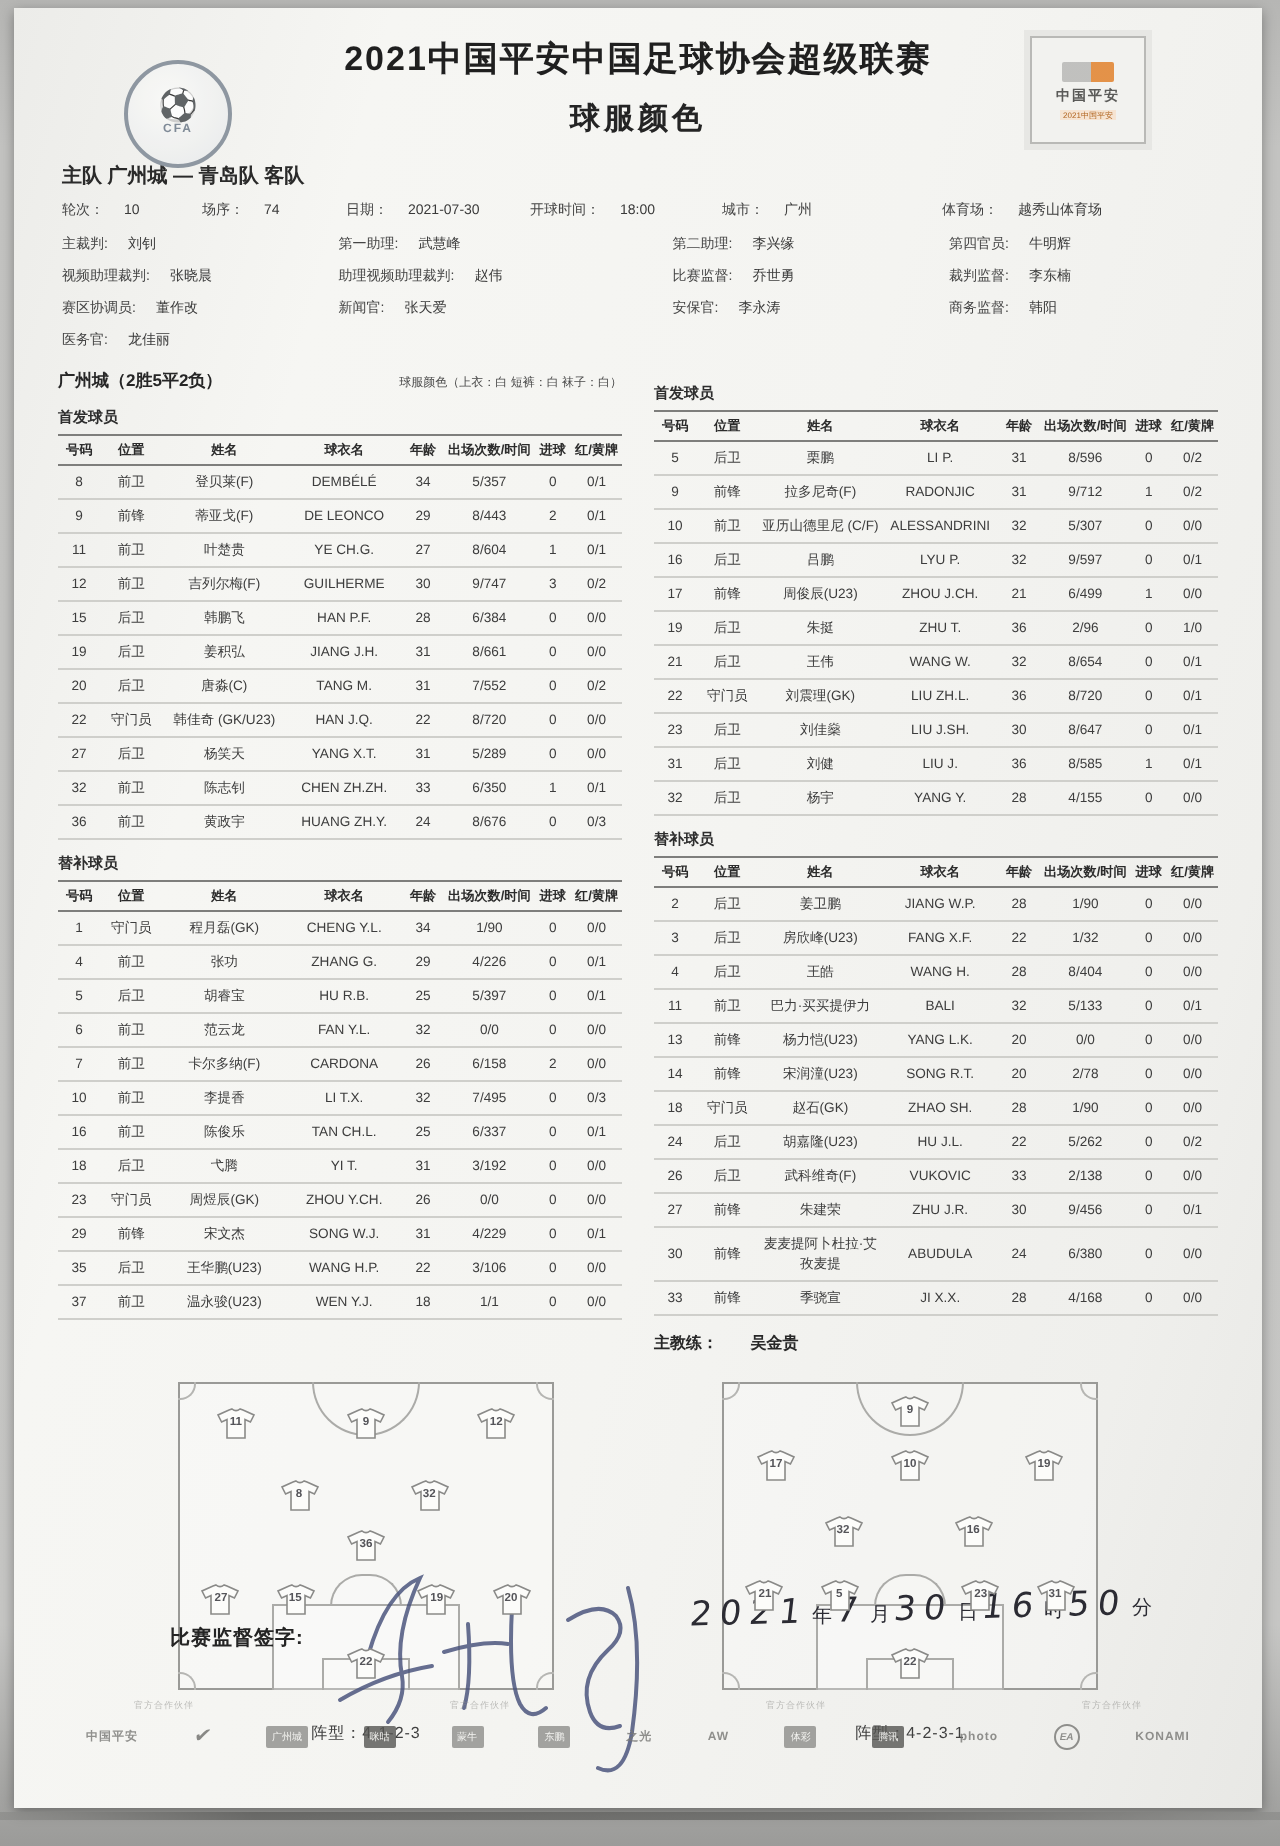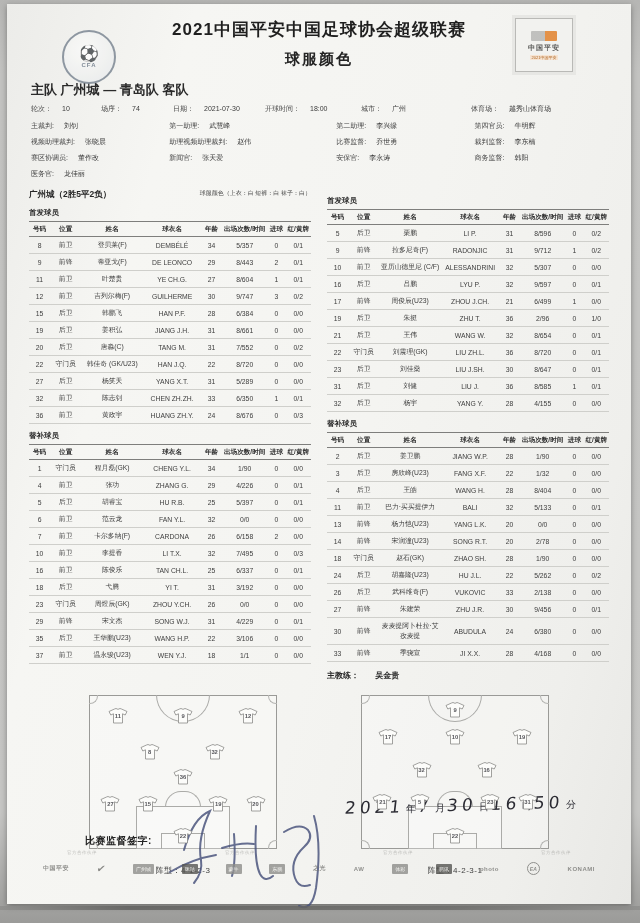--- a/index.html
+++ b/index.html
@@ -25,36 +25,36 @@
   .cfa-badge .ball{font-size:16px;line-height:16px;}
   .cfa-badge .cfa-text{font-size:6px;font-weight:bold;letter-spacing:1px;}
   .pa-badge{position:absolute;right:58px;top:14px;width:56px;height:52px;border:1px solid #b9b9b6;
     background:#f2f2ef;display:flex;flex-direction:column;align-items:center;justify-content:center;gap:2px;box-shadow:0 0 0 3px #e7e7e4;}
   .pa-mark{width:26px;height:10px;background:linear-gradient(90deg,#b4b4b2 55%,#e07a1f 55%);border-radius:1px;opacity:.8;}
   .pa-text{font-size:7px;font-weight:bold;color:#5a5a58;letter-spacing:1px;}
   .pa-sub{font-size:4px;color:#b0641f;background:#f6e4d2;padding:0 2px;}
 
   
   .match-block{margin:12px 24px 0 24px;font-size:7px;}
-  .teams-line{font-size:13px;font-weight:bold;color:#2a2a2a;}
+  .teams-line{font-size:10px;font-weight:bold;color:#2a2a2a;}
   .meta-row{display:flex;margin-top:5px;gap:0;}
   .meta-row .pair:nth-child(1){width:70px;}
   .meta-row .pair:nth-child(2){width:72px;}
   .meta-row .pair:nth-child(3){width:92px;}
   .meta-row .pair:nth-child(4){width:96px;}
   .meta-row .pair:nth-child(5){width:110px;}
   .officials-grid{display:grid;grid-template-columns:24% 29% 24% 23%;row-gap:6px;margin-top:7px;}
   .pair{white-space:nowrap;}
   .plabel{color:#454545;}
   .pvalue{margin-left:10px;color:#3a3a3a;}
 
   
   .teams-row{display:flex;gap:16px;margin:10px 22px 0 22px;}
   .team-col{flex:1;min-width:0;}
-  .team-head{display:flex;justify-content:space-between;align-items:flex-start;}
+  .team-head{display:flex;justify-content:space-between;align-items:center;}
   .team-name{font-size:8.5px;font-weight:bold;color:#262626;white-space:nowrap;}
   .kit-text{font-size:6px;color:#4a4a4a;white-space:nowrap;}
   .away .team-head{flex-direction:column;gap:3px;}
   .away .kit-text{align-self:flex-end;margin-top:-9px;}
   .sec-label{font-size:7.5px;font-weight:bold;margin-top:7px;color:#2e2e2e;}
   table.tbl{width:100%;border-collapse:collapse;table-layout:fixed;font-size:6.8px;margin-top:3px;}
   table.tbl col.c1{width:7.5%;} table.tbl col.c2{width:11%;} table.tbl col.c3{width:22%;}
   table.tbl col.c4{width:20.5%;} table.tbl col.c5{width:7.5%;} table.tbl col.c6{width:16%;}
   table.tbl col.c7{width:6.5%;} table.tbl col.c8{width:9%;}
   table.tbl th{font-weight:bold;color:#2c2c2c;border-top:1px solid #7e7e7c;border-bottom:1px solid #7e7e7c;
@@ -79,21 +79,21 @@
   .corner.tl{top:-1px;left:-1px;border-top:none;border-left:none;border-radius:0 0 8px 0;}
   .corner.tr{top:-1px;right:-1px;border-top:none;border-right:none;border-radius:0 0 0 8px;}
   .corner.bl{bottom:-1px;left:-1px;border-bottom:none;border-left:none;border-radius:0 8px 0 0;}
   .corner.br{bottom:-1px;right:-1px;border-bottom:none;border-right:none;border-radius:8px 0 0 0;}
   .shirt{position:absolute;width:20px;height:17px;transform:translate(-50%,-50%);z-index:2;}
   .shirt svg{position:absolute;inset:0;width:100%;height:100%;}
   .shirt .snum{position:absolute;left:0;right:0;top:5px;text-align:center;font-size:5.8px;color:#55555a;font-weight:bold;}
   .formation-caption{text-align:center;font-size:8px;color:#3f3f3f;margin-top:16px;letter-spacing:.5px;}
 
   
-  .sign-block{position:absolute;left:78px;top:814px;display:flex;align-items:flex-start;}
+  .sign-block{position:absolute;left:78px;top:792px;display:flex;align-items:flex-start;}
   .sign-label{font-size:10px;font-weight:bold;color:#242424;margin-top:16px;letter-spacing:.5px;}
   .sign-ink{margin-left:6px;margin-top:-18px;}
   .hand-date{position:absolute;left:338px;top:790px;width:290px;color:#2b2b33;
     transform:rotate(-1.5deg);white-space:nowrap;}
   .hand-date span{display:inline-block;font-family:"DejaVu Sans",sans-serif;}
   .hand-date .num{font-size:17px;letter-spacing:4px;transform:skewX(-8deg);}
   .hand-date .unit{font-size:10px;margin:0 2px;transform:rotate(2deg);}
 
   
   .caption-row{position:absolute;left:60px;right:60px;top:846px;display:flex;justify-content:space-between;opacity:.55;}

